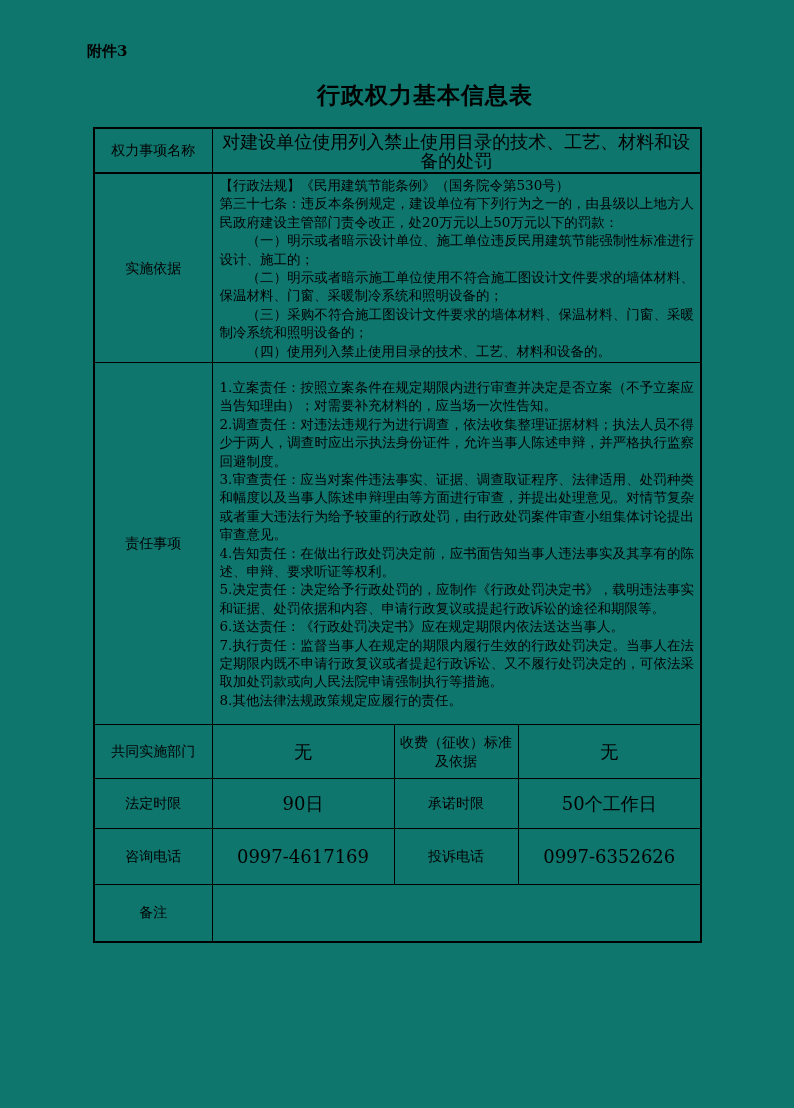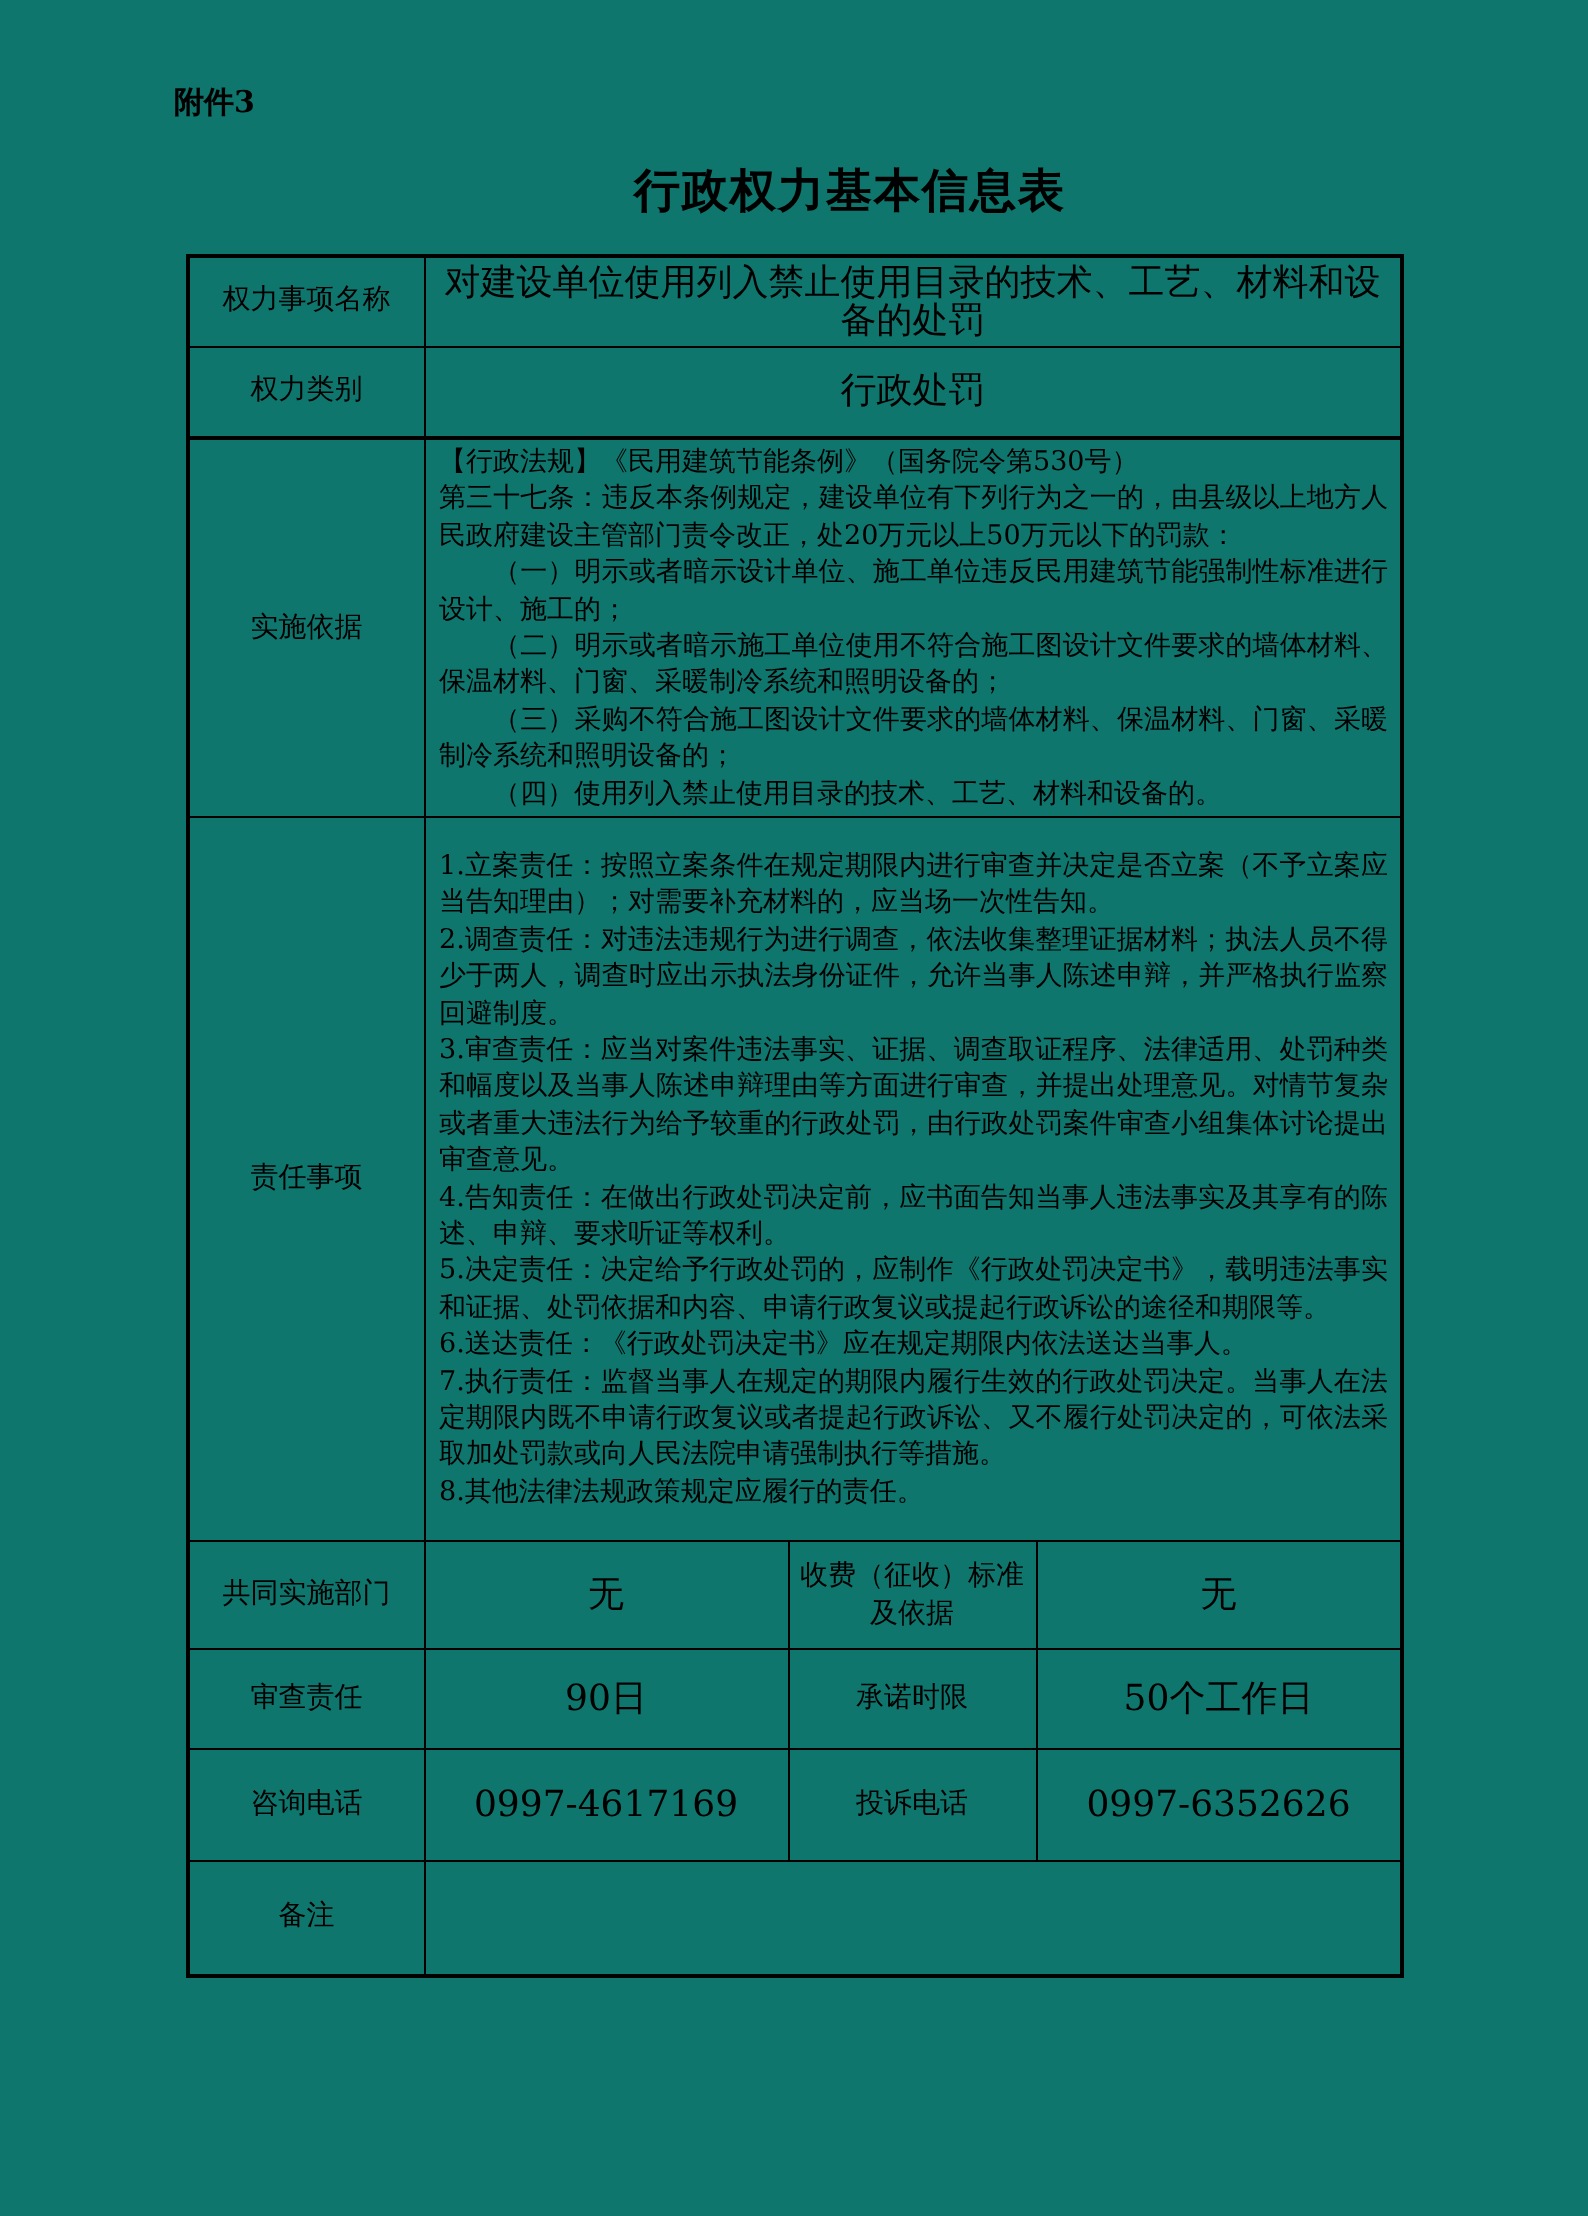--- a/index.html
+++ b/index.html
@@ -100,24 +100,20 @@
         <col style="width:124px">
         <col style="width:183px">
       </colgroup>
       <tbody>
 
         <tr class="r1">
           <td class="label">权力事项名称</td>
           <td class="value" colspan="3">对建设单位使用列入禁止使用目录的技术、工艺、材料和设备的处罚</td>
         </tr>
 
-        <tr class="r2">
-          <td class="label">权力类别</td>
-          <td class="value" colspan="3">行政处罚</td>
-        </tr>
 
         <tr class="r3 sep-top">
           <td class="label">实施依据</td>
           <td class="longtext" colspan="3">
             <p>【行政法规】《民用建筑节能条例》（国务院令第530号）</p>
             <p>第三十七条：违反本条例规定，建设单位有下列行为之一的，由县级以上地方人民政府建设主管部门责令改正，处20万元以上50万元以下的罚款：</p>
             <p class="indent">（一）明示或者暗示设计单位、施工单位违反民用建筑节能强制性标准进行设计、施工的；</p>
             <p class="indent">（二）明示或者暗示施工单位使用不符合施工图设计文件要求的墙体材料、保温材料、门窗、采暖制冷系统和照明设备的；</p>
             <p class="indent">（三）采购不符合施工图设计文件要求的墙体材料、保温材料、门窗、采暖制冷系统和照明设备的；</p>
             <p class="indent">（四）使用列入禁止使用目录的技术、工艺、材料和设备的。</p>
@@ -141,21 +137,21 @@
 
 
         <tr class="r7">
           <td class="label">共同实施部门</td>
           <td class="value">无</td>
           <td class="label">收费（征收）标准及依据</td>
           <td class="value">无</td>
         </tr>
 
         <tr class="r8">
-          <td class="label">审查责任</td>
+          <td class="label">法定时限</td>
           <td class="value">90日</td>
           <td class="label">承诺时限</td>
           <td class="value">50个工作日</td>
         </tr>
 
         <tr class="r9">
           <td class="label">咨询电话</td>
           <td class="value">0997-4617169</td>
           <td class="label">投诉电话</td>
           <td class="value">0997-6352626</td>

